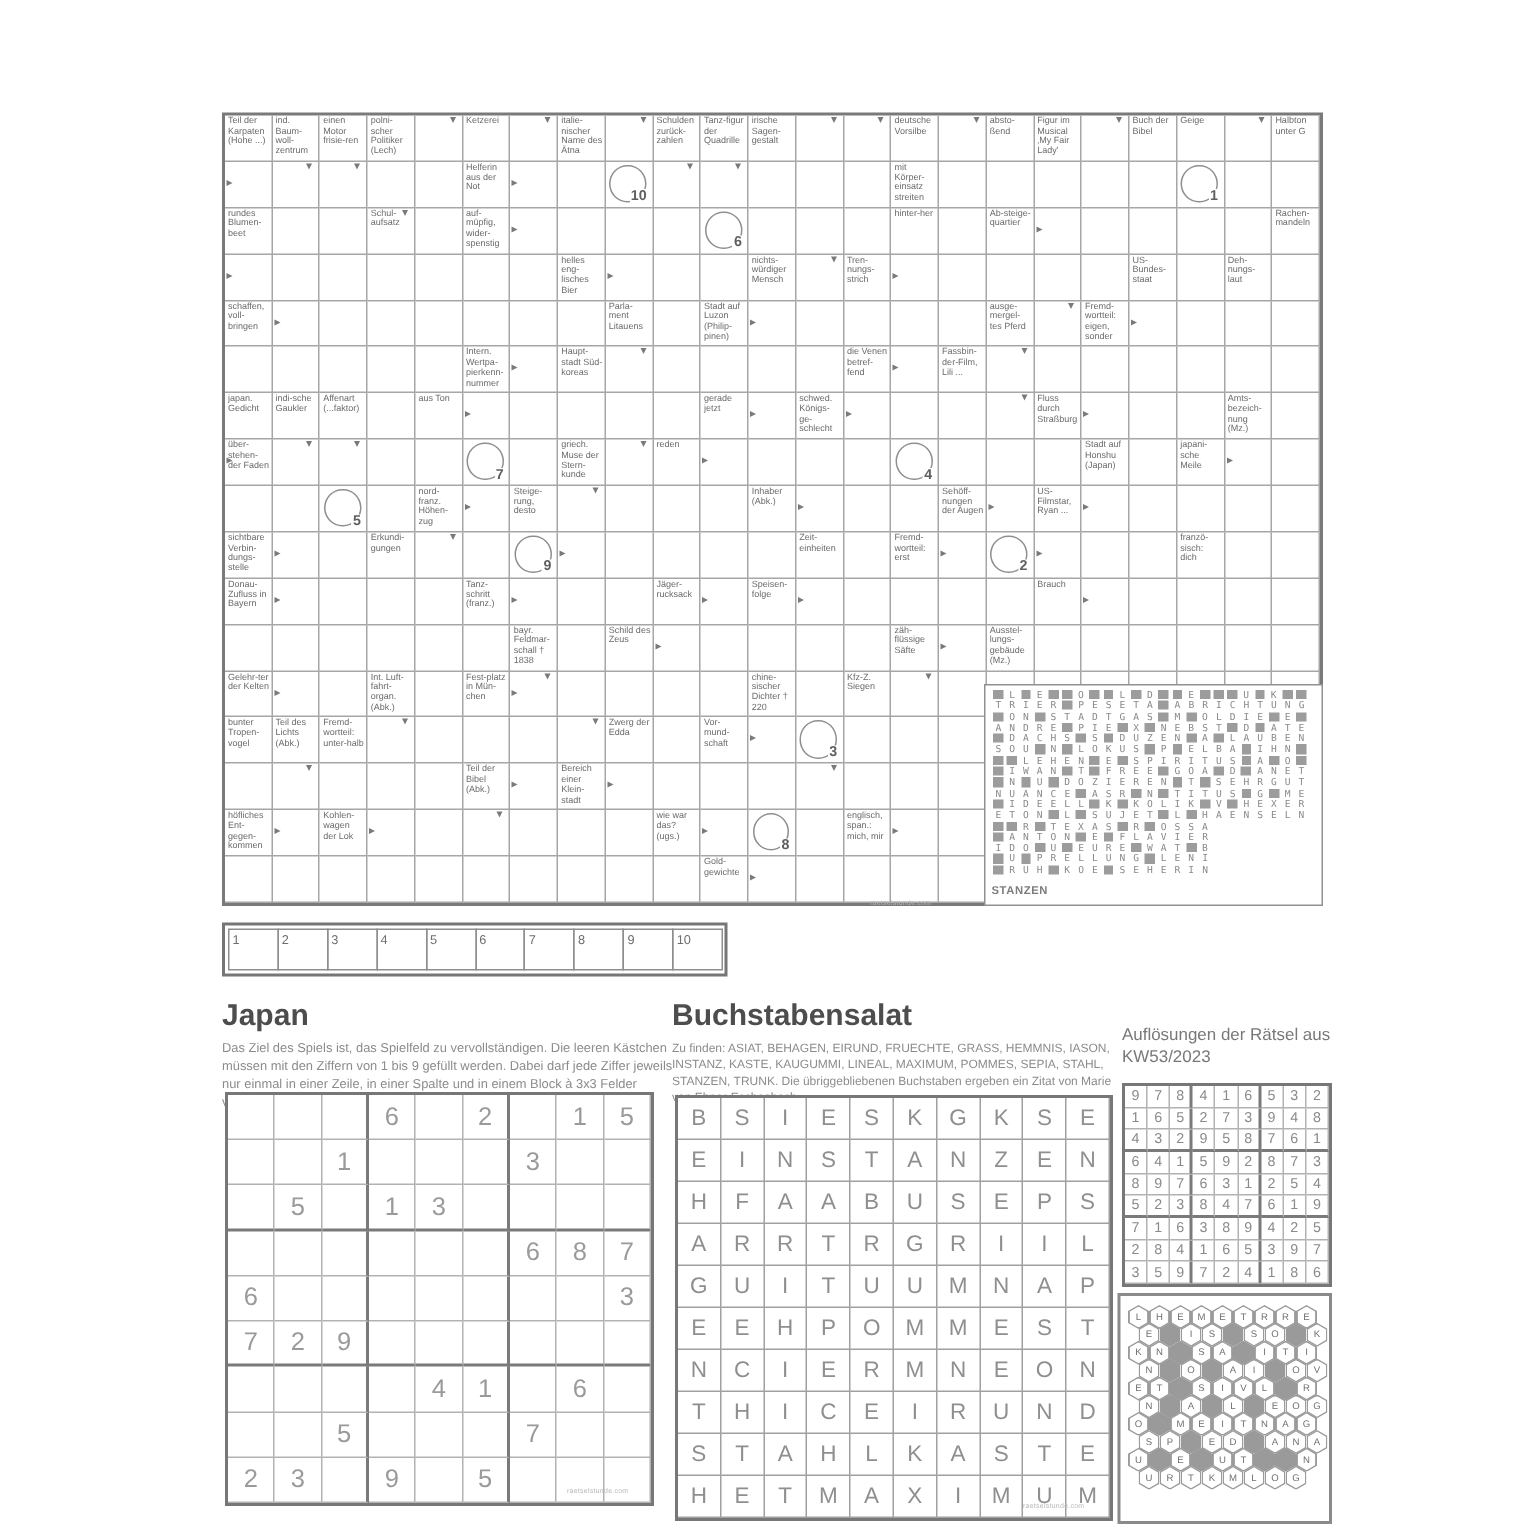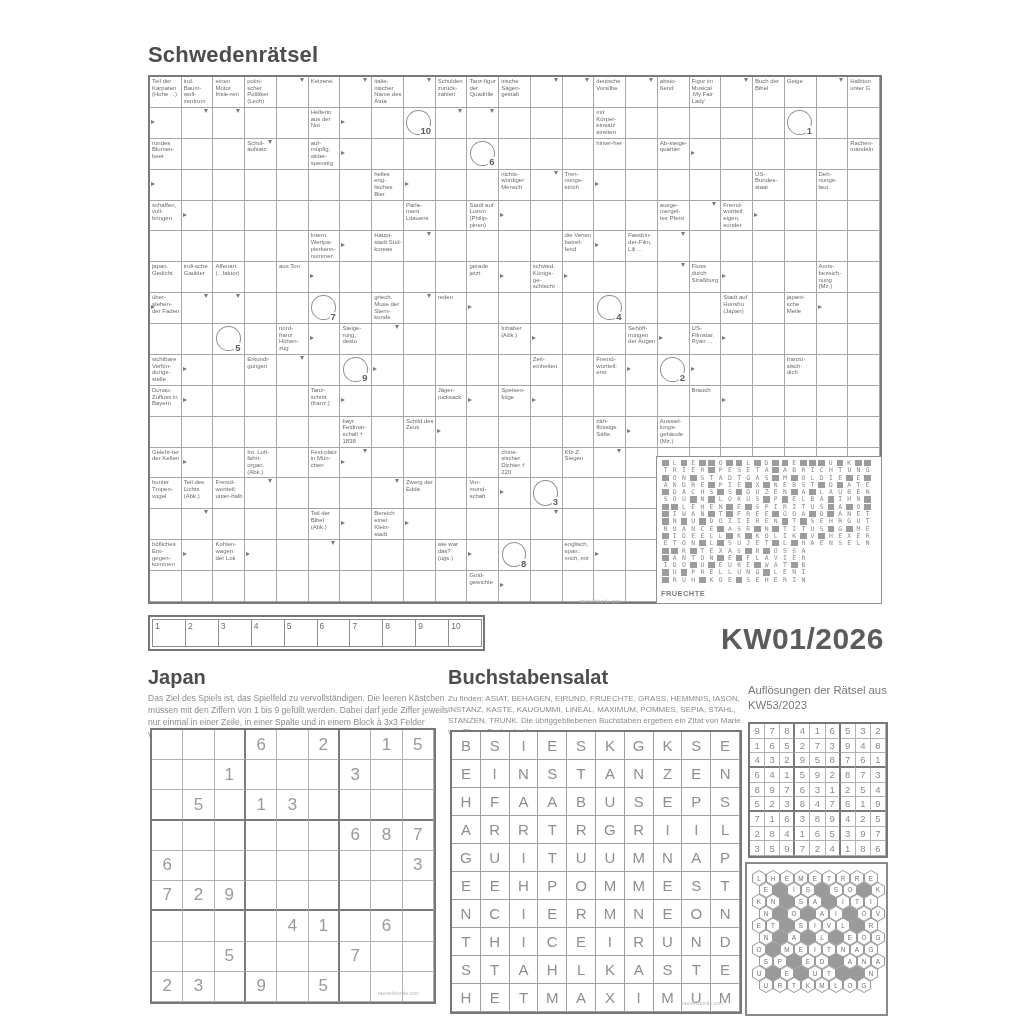--- a/index.html
+++ b/index.html
@@ -52,21 +52,20 @@
   .hex .in{position:absolute;left:1px;top:1px;right:1px;bottom:1px;
        clip-path:polygon(50% 0,100% 25%,100% 75%,50% 100%,0 75%,0 25%);background:#fff;
        display:flex;align-items:center;justify-content:center;font-size:6.4px;color:#707070;}
   .hex.sh .in{background:#9a9a9a;}
 </style>
 </head>
 <body>
 
 <div id="page">
 
-  <h1 class="sec abs" style="left:148px;top:42px;">Schwedenrätsel</h1>
 
   <div id="crossword" class="abs" style="left: 148px; top: 75px; width: 730px; height: 525px; grid-template-columns: repeat(23, 1fr); grid-template-rows: repeat(17, 1fr);">
       <div class="xcell">Teil der Karpaten (Hohe ...)</div>
       <div class="xcell">ind. Baum-woll-zentrum</div>
       <div class="xcell">einen Motor frisie-ren</div>
       <div class="xcell">polni-scher Politiker (Lech)</div>
       <div class="xcell">
         <span class="arr-d"></span>
       </div>
       <div class="xcell">Ketzerei</div>
@@ -649,21 +648,21 @@
       <div class="solrow"><span class="blk"></span><span>I</span><span>W</span><span>A</span><span>N</span><span class="blk"></span><span>T</span><span class="blk"></span><span>F</span><span>R</span><span>E</span><span>E</span><span class="blk"></span><span>G</span><span>O</span><span>A</span><span class="blk"></span><span>D</span><span class="blk"></span><span>A</span><span>N</span><span>E</span><span>T</span></div>
       <div class="solrow"><span class="blk"></span><span>N</span><span class="blk"></span><span>U</span><span class="blk"></span><span>D</span><span>O</span><span>Z</span><span>I</span><span>E</span><span>R</span><span>E</span><span>N</span><span class="blk"></span><span>T</span><span class="blk"></span><span>S</span><span>E</span><span>H</span><span>R</span><span>G</span><span>U</span><span>T</span></div>
       <div class="solrow"><span>N</span><span>U</span><span>A</span><span>N</span><span>C</span><span>E</span><span class="blk"></span><span>A</span><span>S</span><span>R</span><span class="blk"></span><span>N</span><span class="blk"></span><span>T</span><span>I</span><span>T</span><span>U</span><span>S</span><span class="blk"></span><span>G</span><span class="blk"></span><span>M</span><span>E</span></div>
       <div class="solrow"><span class="blk"></span><span>I</span><span>D</span><span>E</span><span>E</span><span>L</span><span>L</span><span class="blk"></span><span>K</span><span class="blk"></span><span>K</span><span>O</span><span>L</span><span>I</span><span>K</span><span class="blk"></span><span>V</span><span class="blk"></span><span>H</span><span>E</span><span>X</span><span>E</span><span>R</span></div>
       <div class="solrow"><span>E</span><span>T</span><span>O</span><span>N</span><span class="blk"></span><span>L</span><span class="blk"></span><span>S</span><span>U</span><span>J</span><span>E</span><span>T</span><span class="blk"></span><span>L</span><span class="blk"></span><span>H</span><span>A</span><span>E</span><span>N</span><span>S</span><span>E</span><span>L</span><span>N</span></div>
       <div class="solrow"><span class="blk"></span><span class="blk"></span><span>R</span><span class="blk"></span><span>T</span><span>E</span><span>X</span><span>A</span><span>S</span><span class="blk"></span><span>R</span><span class="blk"></span><span>O</span><span>S</span><span>S</span><span>A</span></div>
       <div class="solrow"><span class="blk"></span><span>A</span><span>N</span><span>T</span><span>O</span><span>N</span><span class="blk"></span><span>E</span><span class="blk"></span><span>F</span><span>L</span><span>A</span><span>V</span><span>I</span><span>E</span><span>R</span></div>
       <div class="solrow"><span>I</span><span>D</span><span>O</span><span class="blk"></span><span>U</span><span class="blk"></span><span>E</span><span>U</span><span>R</span><span>E</span><span class="blk"></span><span>W</span><span>A</span><span>T</span><span class="blk"></span><span>B</span></div>
       <div class="solrow"><span class="blk"></span><span>U</span><span class="blk"></span><span>P</span><span>R</span><span>E</span><span>L</span><span>L</span><span>U</span><span>N</span><span>G</span><span class="blk"></span><span>L</span><span>E</span><span>N</span><span>I</span></div>
       <div class="solrow"><span class="blk"></span><span>R</span><span>U</span><span>H</span><span class="blk"></span><span>K</span><span>O</span><span>E</span><span class="blk"></span><span>S</span><span>E</span><span>H</span><span>E</span><span>R</span><span>I</span><span>N</span></div>
-      <div class="solcap">FRUECHTE</div>
+      <div class="solcap">STANZEN</div>
     </div>
 
   <div class="wm abs" style="left:580px;top:599px;">raetselstunde.com</div>
 
   <div id="strip" class="abs" style="left:148px;top:615px;width:329px;height:28px;">
       <div class="stripcell">
         <i>1</i>
       </div>
       <div class="stripcell">
         <i>2</i>
@@ -687,21 +686,20 @@
         <i>8</i>
       </div>
       <div class="stripcell">
         <i>9</i>
       </div>
       <div class="stripcell">
         <i>10</i>
       </div>
     </div>
 
-  <div id="kw" class="abs" style="left:560px;top:622px;width:324px;text-align:right;">KW01/2026</div>
 
   <h2 class="sec abs" style="left:148px;top:666px;">Japan</h2>
   <div class="desc abs" style="left:148px;top:693px;width:308px;">Das Ziel des Spiels ist, das Spielfeld zu vervollständigen. Die leeren Kästchen müssen mit den Ziffern von 1 bis 9 gefüllt werden. Dabei darf jede Ziffer jeweils nur einmal in einer Zeile, in einer Spalte und in einem Block à 3x3 Felder vorkommen.</div>
   <div id="sudoku" class="sgrid abs" style="left: 150px; top: 728px; width: 282px; height: 272px; grid-template-columns: repeat(9, 1fr); grid-template-rows: repeat(9, 1fr);">
       <div class="scell" style="font-size: 17px; color: rgb(154, 154, 154);"></div>
       <div class="scell" style="font-size: 17px; color: rgb(154, 154, 154);"></div>
       <div class="scell br3" style="font-size: 17px; color: rgb(154, 154, 154);"></div>
       <div class="scell" style="font-size: 17px; color: rgb(154, 154, 154);">6</div>
       <div class="scell" style="font-size: 17px; color: rgb(154, 154, 154);"></div>
       <div class="scell br3" style="font-size: 17px; color: rgb(154, 154, 154);">2</div>

